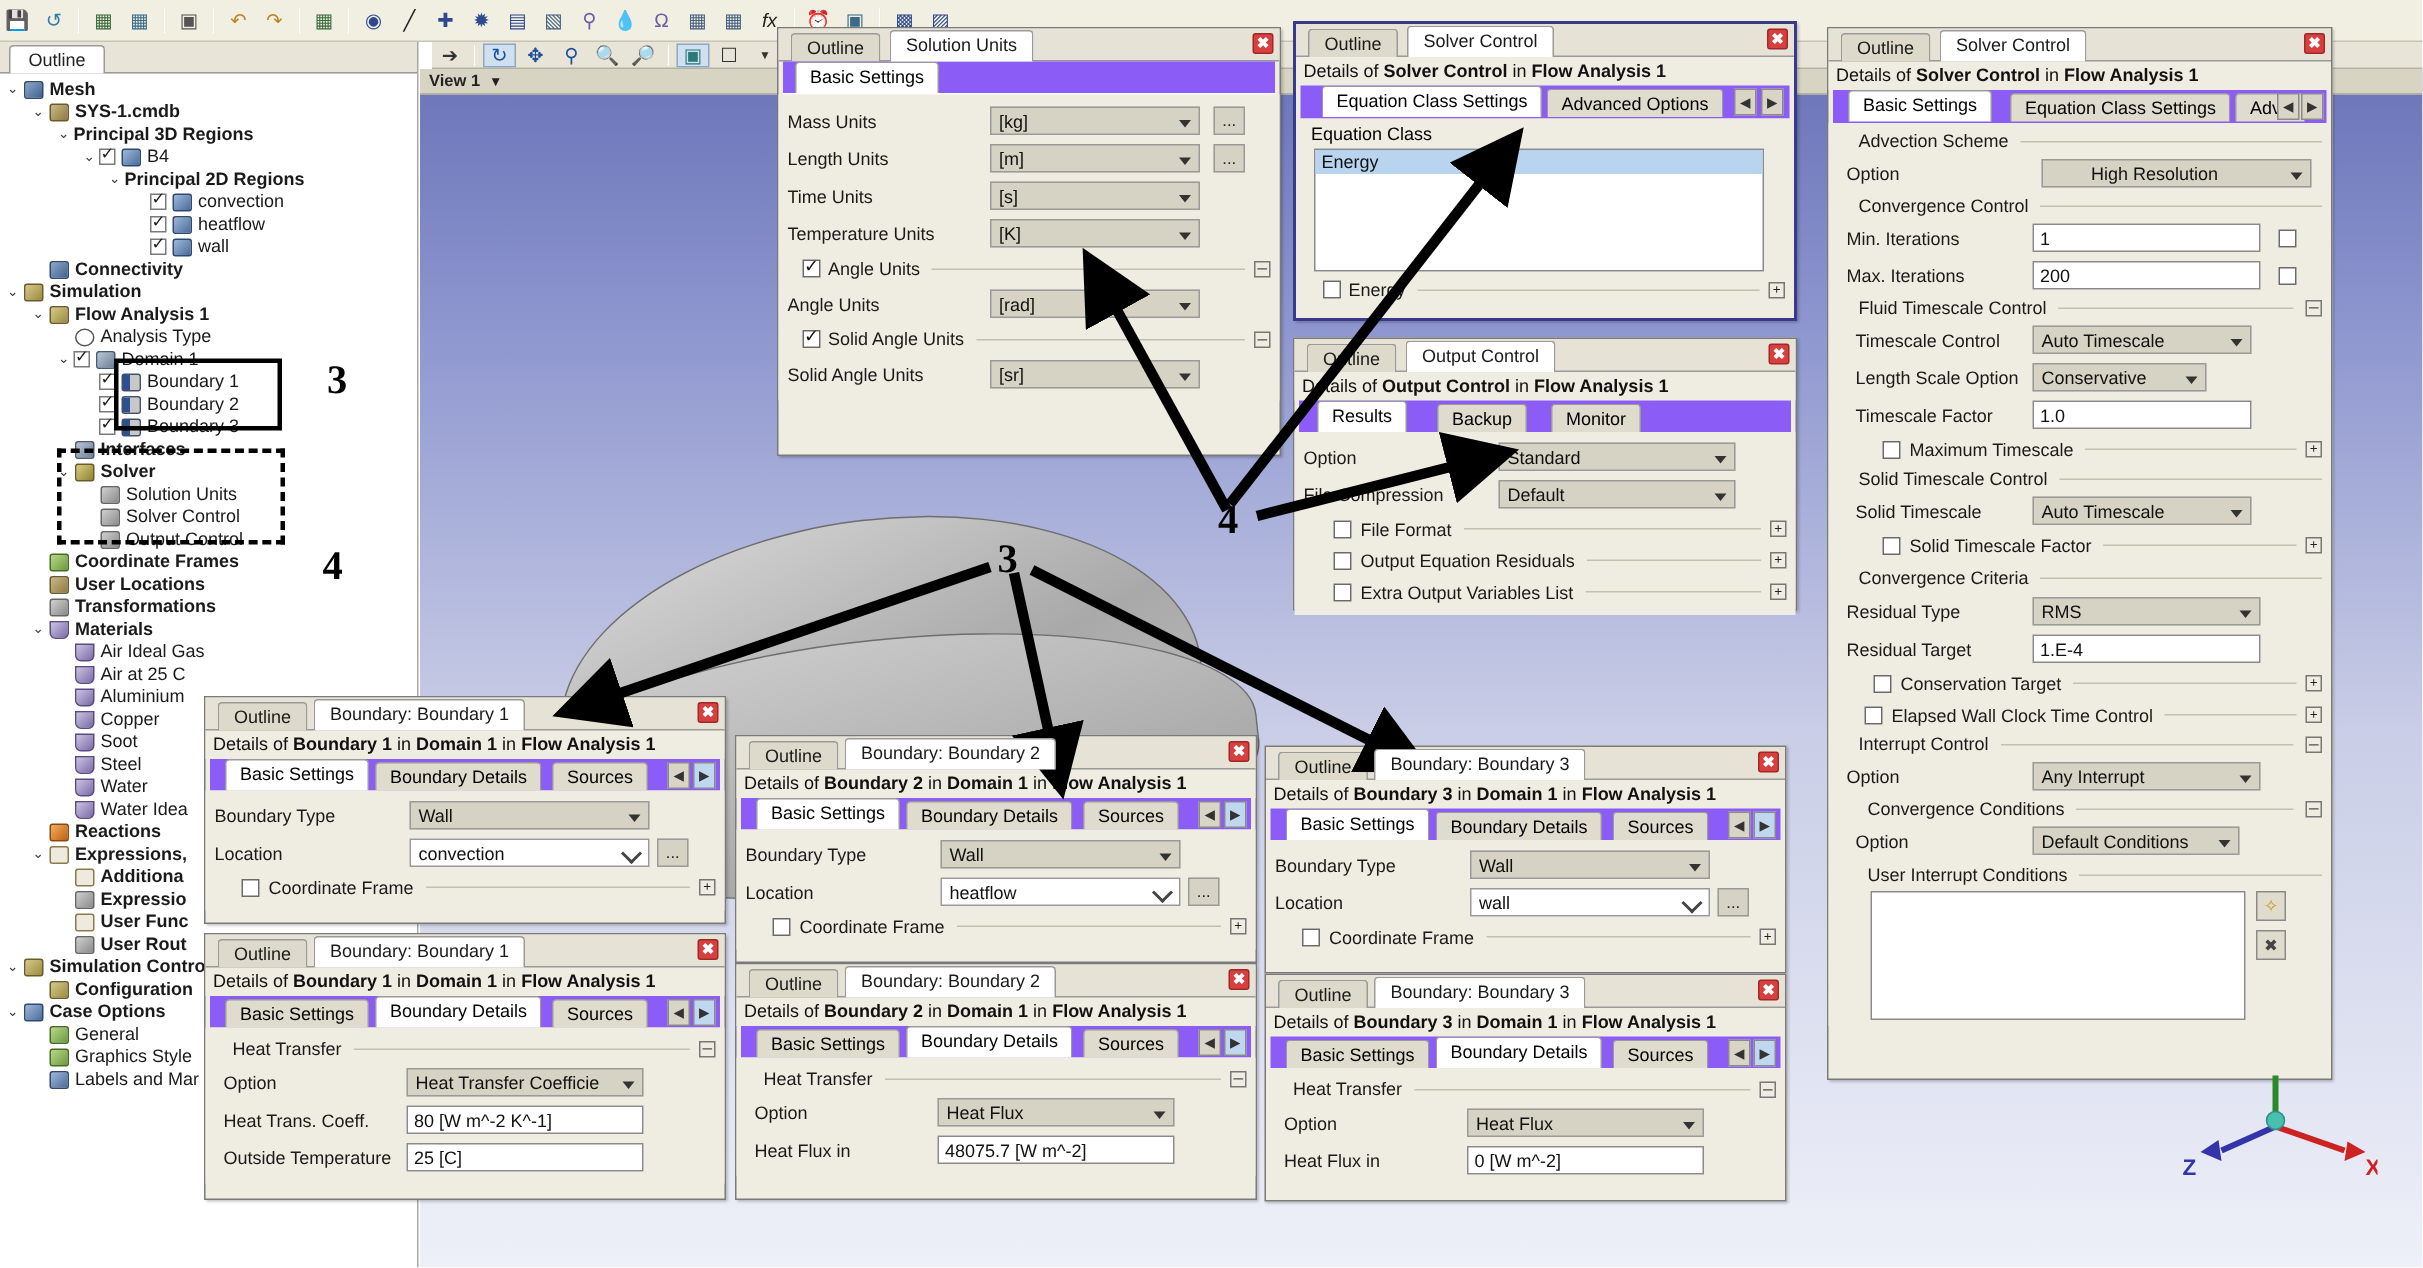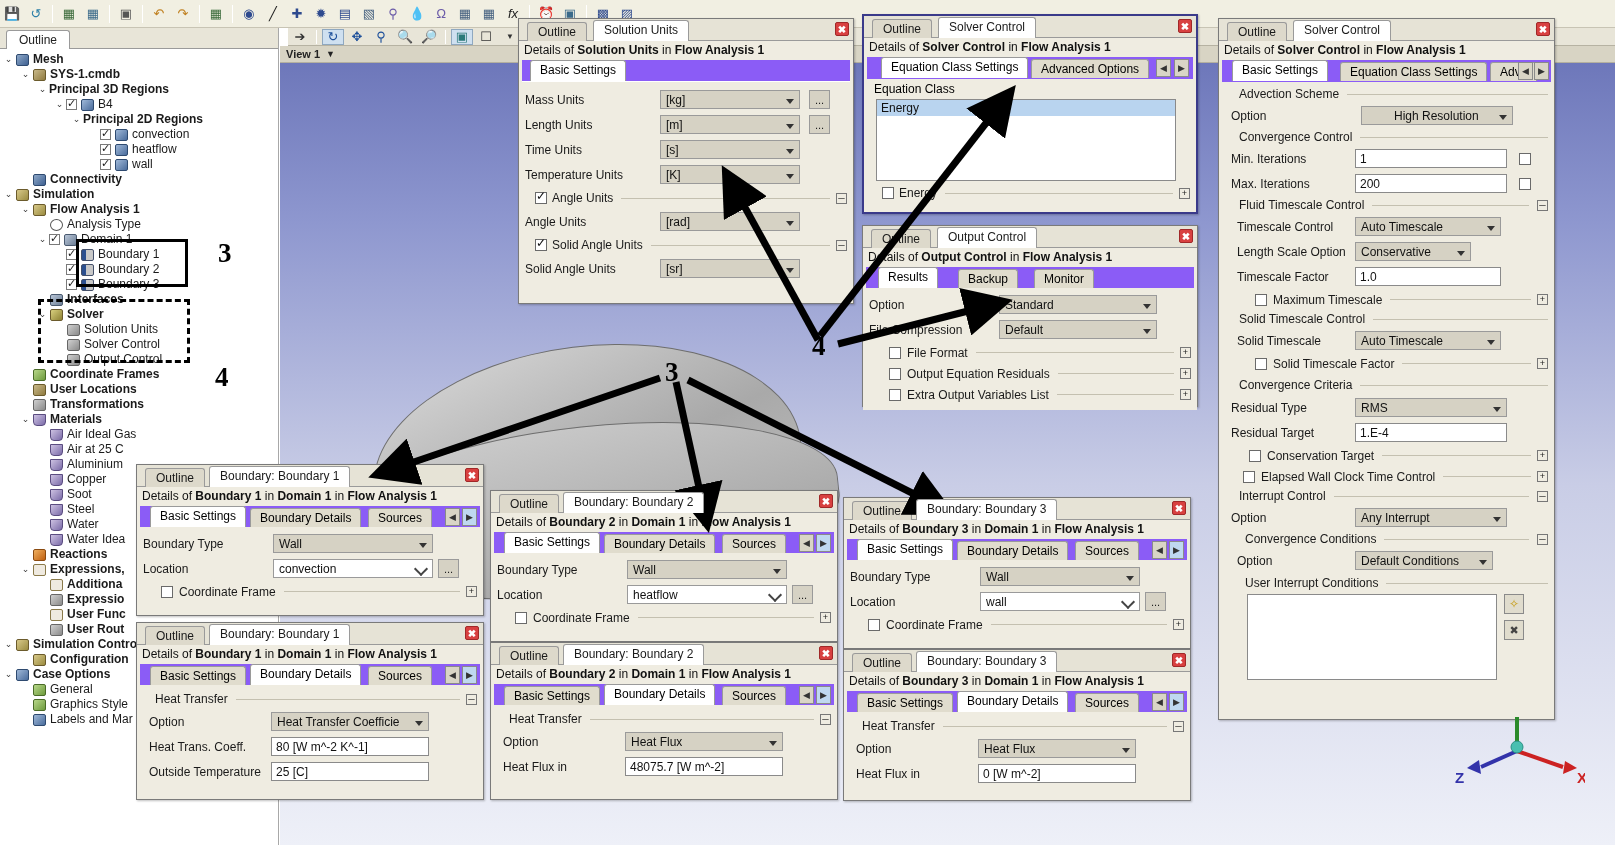--- a/index.html
+++ b/index.html
@@ -586,23 +586,20 @@
   <div class="callout-num" style="left:215px; top:362px;">4</div>
   <div class="callout-num" style="left:665px; top:357px;">3</div>
   <div class="callout-num" style="left:812px; top:331px;">4</div>
 
   <div class="win" style="left:518px; top:18px; width:336px; height:286px;">
     <div class="win-tabs">
       <div class="win-tab" style="left:8px;">Outline</div>
       <div class="win-tab sel" style="left:74px;">Solution Units</div>
       <div class="win-close">✖</div>
     </div>
-    <div class="win-title">
-      <span>Details of </span><b>Solution Units</b><span> in </span><b>Flow Analysis 1</b>
-    </div>
     <div class="subtabs">
       <div class="stab sel" style="left:8px;">Basic Settings</div>
     </div>
     <div style="background:#ffffff; height:1px; margin:0 3px;"></div>
     <div class="win-body" style="padding-top:6px;">
       <div class="row">
         <span class="row-label" style="width:135px;">Mass Units</span>
         <span class="combo" style="width:140px;">[kg]</span>
         <span class="dots" style="margin-left:9px;">...</span>
       </div>
@@ -734,21 +731,21 @@
       <div class="arrowbtn" style="right:2px;">▶</div>
     </div>
     <div class="win-body" style="padding-top:4px;">
 
       <div class="row" style="height:16px;">
         <span class="grp-title" style="margin-left:14px;">Advection Scheme</span>
         <span style="flex:1; border-top:1px solid #c4c0b0; margin-left:8px; height:1px;"></span>
       </div>
       <div class="row">
         <span class="row-label" style="width:130px; margin-left:6px;">Option</span>
-        <span class="combo" style="width:152px;padding-left:32px;">High Resolution</span>
+        <span class="combo" style="width:180px;padding-left:32px;">High Resolution</span>
       </div>
 
       <div class="row" style="height:16px;">
         <span class="grp-title" style="margin-left:14px;">Convergence Control</span>
         <span style="flex:1; border-top:1px solid #c4c0b0; margin-left:8px; height:1px;"></span>
       </div>
       <div class="row">
         <span class="row-label" style="width:124px; margin-left:6px;">Min. Iterations</span>
         <span class="textbox" style="width:152px;">1</span>
         <span class="cb" style="margin-left:12px;"></span>

